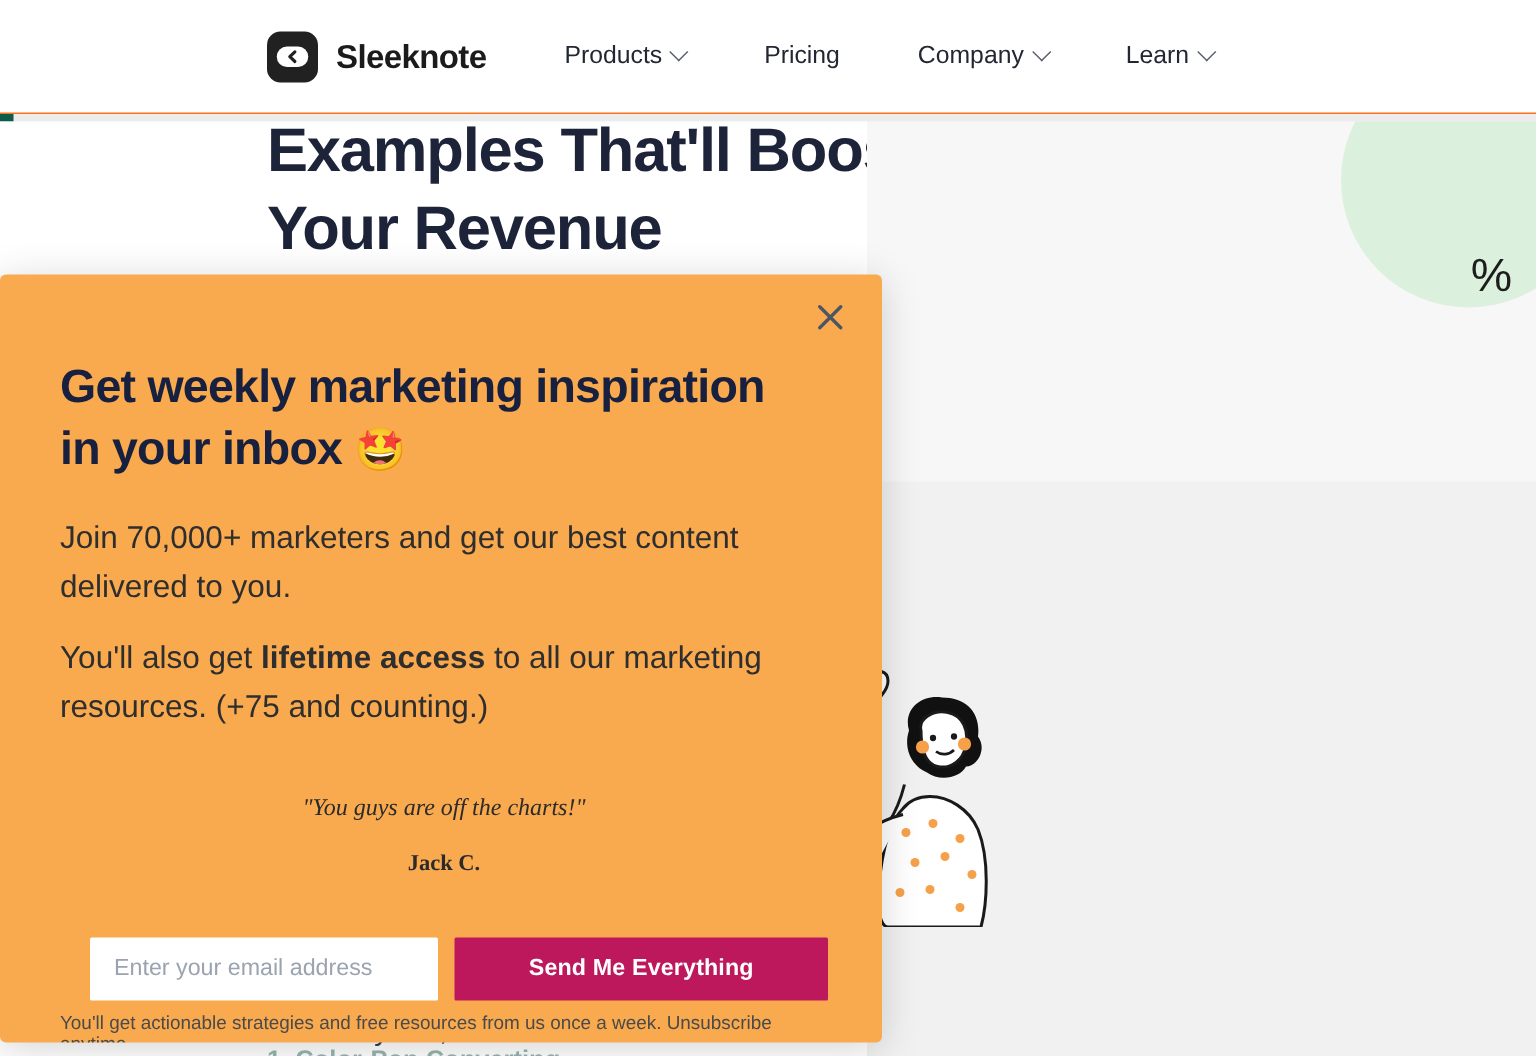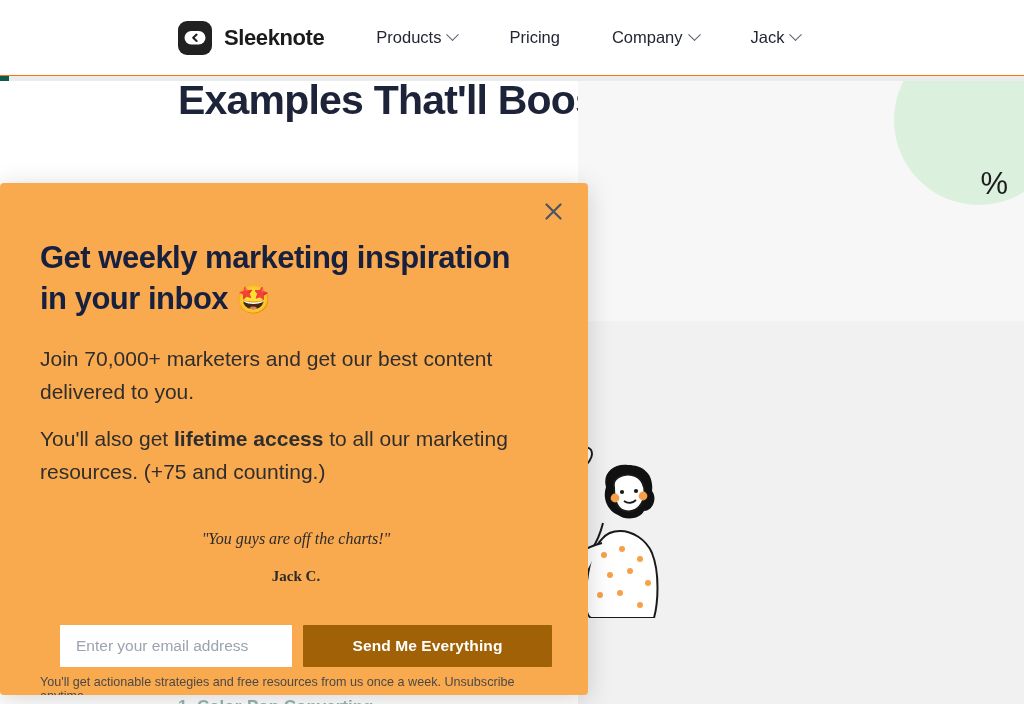--- a/index.html
+++ b/index.html
@@ -326,41 +326,42 @@
         <i class="chev"></i>
       </div>
       <div class="nav-item">
         <span>Pricing</span>
       </div>
       <div class="nav-item">
         <span>Company</span>
         <i class="chev"></i>
       </div>
       <div class="nav-item">
-        <span>Jack</span>
+        <span>Learn</span>
         <i class="chev"></i>
       </div>
     </nav>
   </div>
 
   <div id="progress-track">
     <div id="progress-fill"></div>
   </div>
 
   <div id="right-rail">
     <div id="rail-card">
       <div id="green-blob" style="background: rgb(220, 240, 222);"></div>
       <div id="percent-badge">%</div>
     </div>
   </div>
 
   <div id="article">
     <div id="article-inner">
       <h1 id="article-title">
         <span>Examples That'll Boost</span><br>
+        <span>Your Revenue</span>
       </h1>
 
       <div id="article-body">
         <div class="sub-head">
           <span>eaper your product, the</span><br>
           <span>you'll sell, right?</span>
         </div>
 
         <p class="para">
           <span>e. </span><span class="link">Research</span><span> from Vanderbilt Owen Graduate</span><br>
@@ -438,18 +439,18 @@
       <span>You'll also get </span><b>lifetime access</b><span> to all our marketing resources. (+75 and counting.)</span>
     </p>
 
     <div id="testimonial">
       <div id="testimonial-quote">"You guys are off the charts!"</div>
       <div id="testimonial-author">Jack C.</div>
     </div>
 
     <form id="signup-form">
       <input id="email-input" type="text" placeholder="Enter your email address" style="">
-      <button id="submit-button" type="submit" style="background: #a16207;">Send Me Everything</button>
+      <button id="submit-button" type="submit" style="background: #be185d;">Send Me Everything</button>
     </form>
 
     <div id="disclaimer">You'll get actionable strategies and free resources from us once a week. Unsubscribe anytime.</div>
   </div>
 </div>
 
 </body></html>

